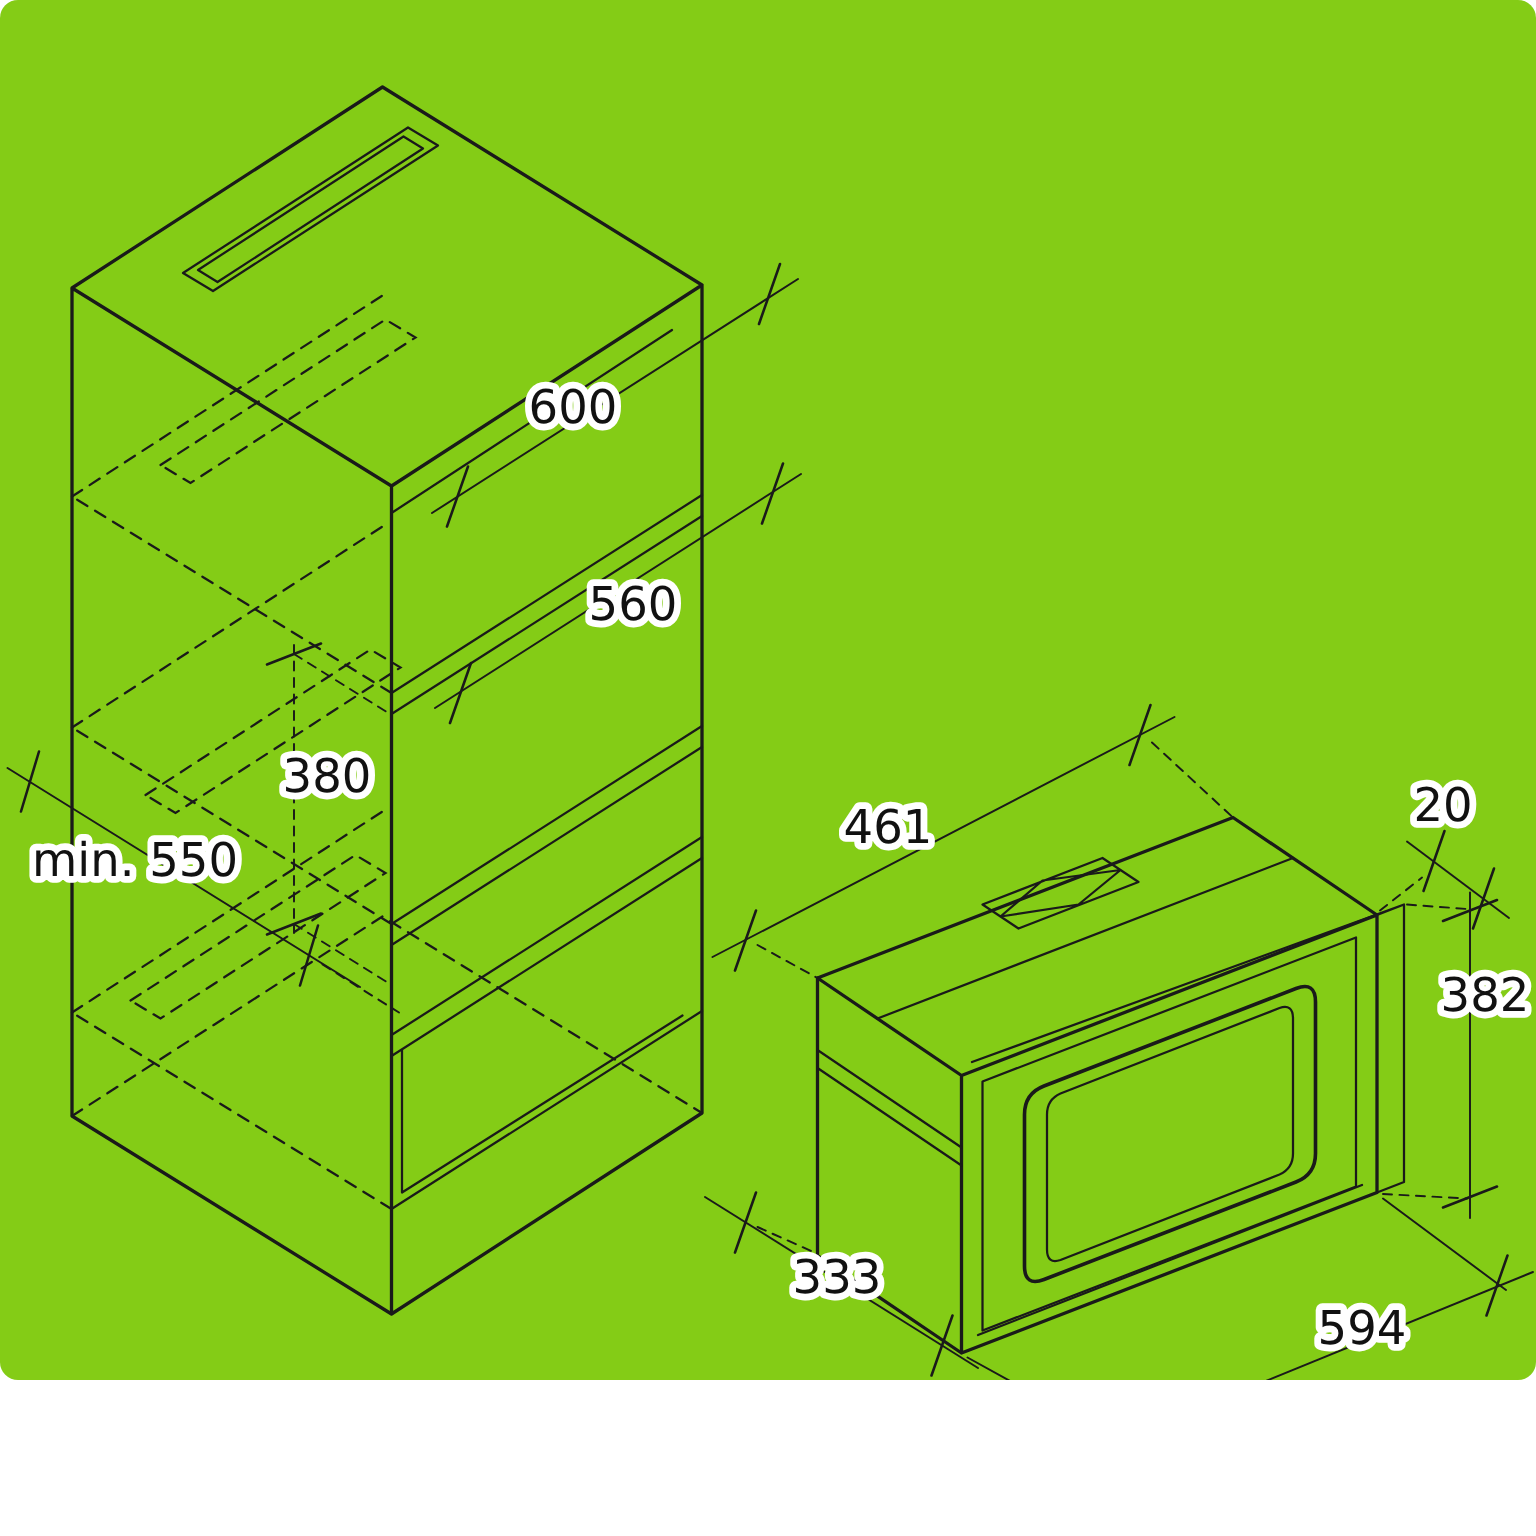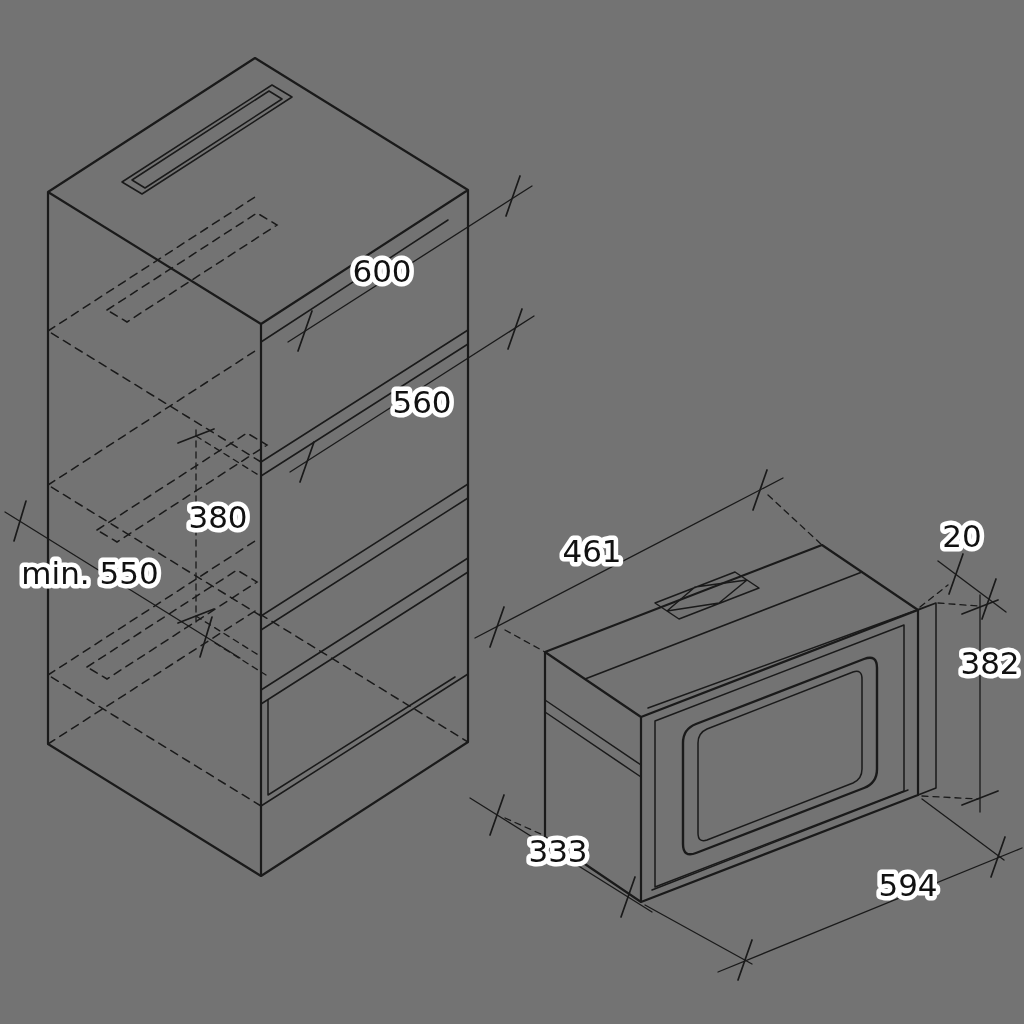--- a/index.html
+++ b/index.html
@@ -4,23 +4,24 @@
 <style>
   html, body {
     margin: 0;
     padding: 0;
     background: #ffffff;
     font-family: "DejaVu Sans", "Liberation Sans", sans-serif;
   }
   .stage {
     position: relative;
     width: 1024px;
-    height: 1024px;
-    background: #737373;
+    height: 920px;
+    background: #84cc16;
     overflow: hidden;
+    border-radius: 12px;
   }
   svg { display: block; }
   .ln   { fill: none; stroke: #1a1a1a; stroke-width: 2.2; stroke-linejoin: round; stroke-linecap: round; }
   .ln-thin { fill: none; stroke: #1a1a1a; stroke-width: 1.5; stroke-linejoin: round; stroke-linecap: round; }
   .ln-dash { fill: none; stroke: #1a1a1a; stroke-width: 1.5; stroke-dasharray: 8 6; stroke-linecap: round; }
   .dim  { fill: none; stroke: #1a1a1a; stroke-width: 1.3; stroke-linecap: round; }
   .dim-dash { fill: none; stroke: #1a1a1a; stroke-width: 1.3; stroke-dasharray: 6 5; stroke-linecap: round; }
   .tick { fill: none; stroke: #1a1a1a; stroke-width: 1.7; stroke-linecap: round; }
   .lbl {
     font-family: "DejaVu Sans", "Liberation Sans", sans-serif;

